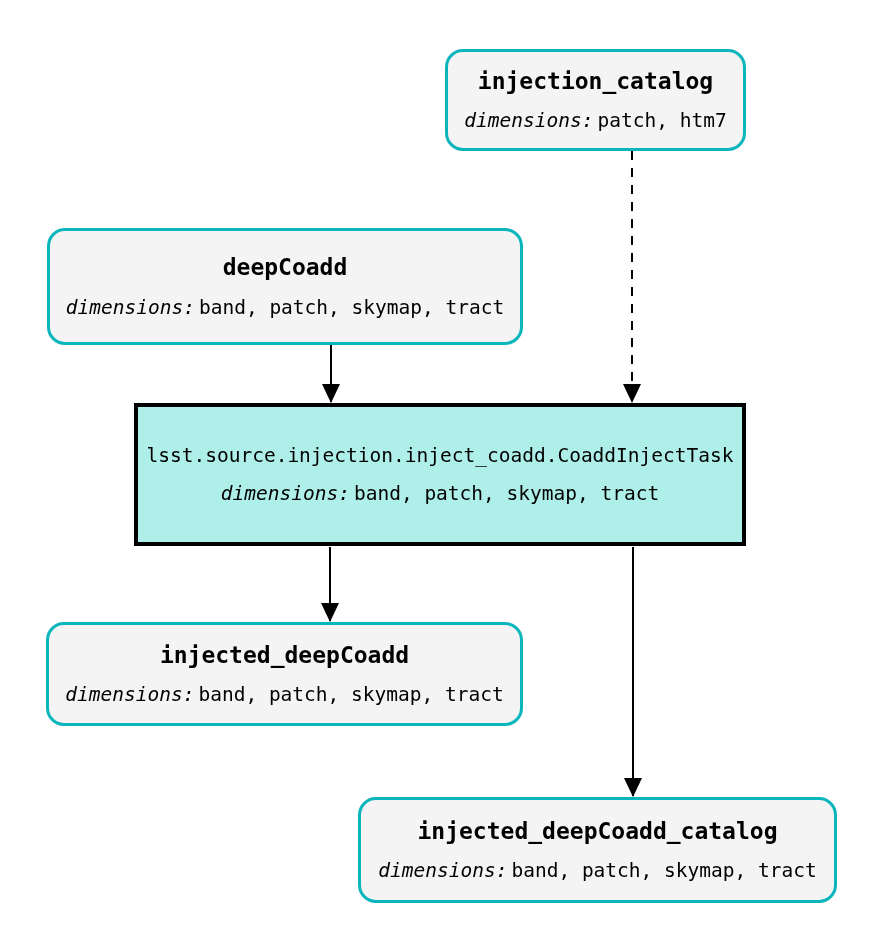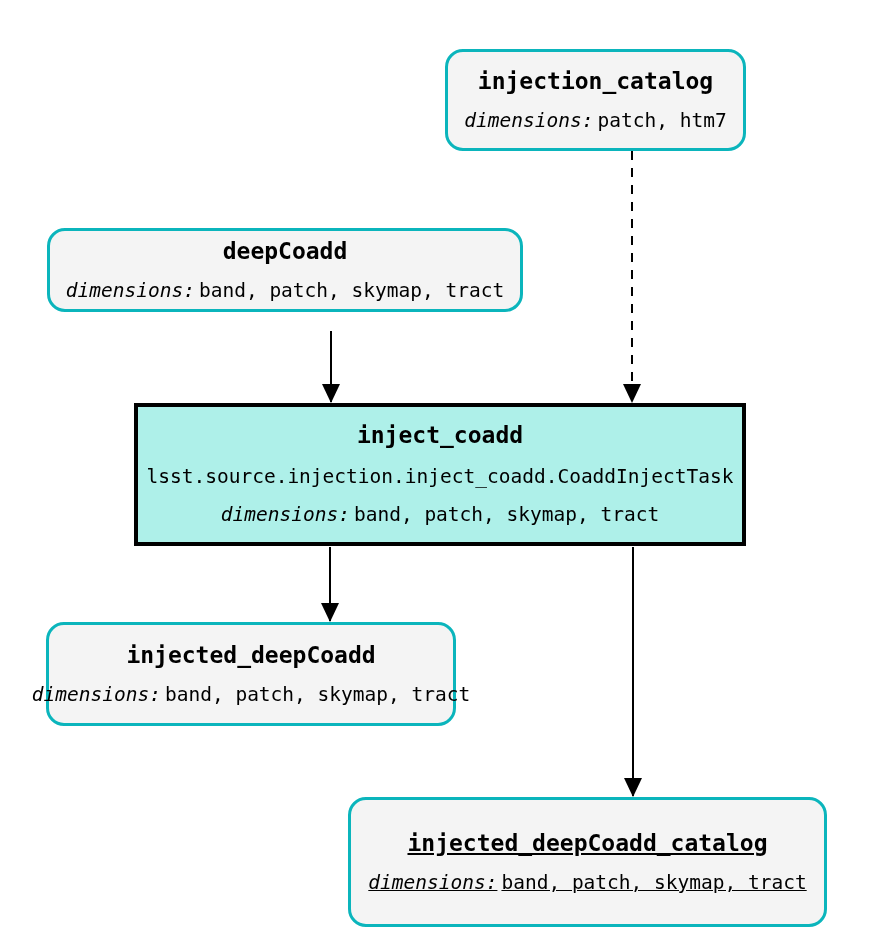--- a/index.html
+++ b/index.html
@@ -61,24 +61,24 @@
     line-height: 1.2;
     white-space: nowrap;
   }
   .dim-label {
     font-style: italic;
     margin-right: 4px;
   }
 
   
   #n-injection-catalog          { left: 445px; top: 49px;  width: 301px; height: 102px; }
-  #n-deepcoadd                  { left: 47px;  top: 228px; width: 476px; height: 84px; }
+  #n-deepcoadd                  { left: 47px;  top: 228px; width: 476px; height: 117px; }
   #n-inject-coadd               { left: 134px; top: 403px; width: 612px; height: 143px; }
-  #n-injected-deepcoadd         { left: 46px;  top: 622px; width: 410px; height: 104px; }
-  #n-injected-deepcoadd-catalog { left: 348px; top: 797px; width: 479px; height: 130px; text-decoration: underline; }
+  #n-injected-deepcoadd         { left: 46px;  top: 622px; width: 477px; height: 104px; }
+  #n-injected-deepcoadd-catalog { left: 358px; top: 797px; width: 479px; height: 106px; }
 </style>
 </head>
 <body>
 
 <div class="canvas">
 
   <svg class="edges" width="882" height="952" viewBox="0 0 882 952" xmlns="http://www.w3.org/2000/svg">
     <defs>
       <marker id="arrowhead" markerUnits="userSpaceOnUse" markerWidth="22" markerHeight="20" refX="18" refY="9" orient="auto">
         <path d="M0,0 L19,9 L0,18 Z"></path>
@@ -94,21 +94,20 @@
     <div class="node-title">injection_catalog</div>
     <div class="node-line"><span class="dim-label">dimensions:</span><span>patch, htm7</span></div>
   </div>
 
   <div class="node dataset" id="n-deepcoadd">
     <div class="node-title">deepCoadd</div>
     <div class="node-line"><span class="dim-label">dimensions:</span><span>band, patch, skymap, tract</span></div>
   </div>
 
   <div class="node task" id="n-inject-coadd">
-    <div class="node-title">inject_coadd</div>
     <div class="node-line">lsst.source.injection.inject_coadd.CoaddInjectTask</div>
     <div class="node-line"><span class="dim-label">dimensions:</span><span>band, patch, skymap, tract</span></div>
   </div>
 
   <div class="node dataset" id="n-injected-deepcoadd">
     <div class="node-title">injected_deepCoadd</div>
     <div class="node-line"><span class="dim-label">dimensions:</span><span>band, patch, skymap, tract</span></div>
   </div>
 
   <div class="node dataset" id="n-injected-deepcoadd-catalog">

